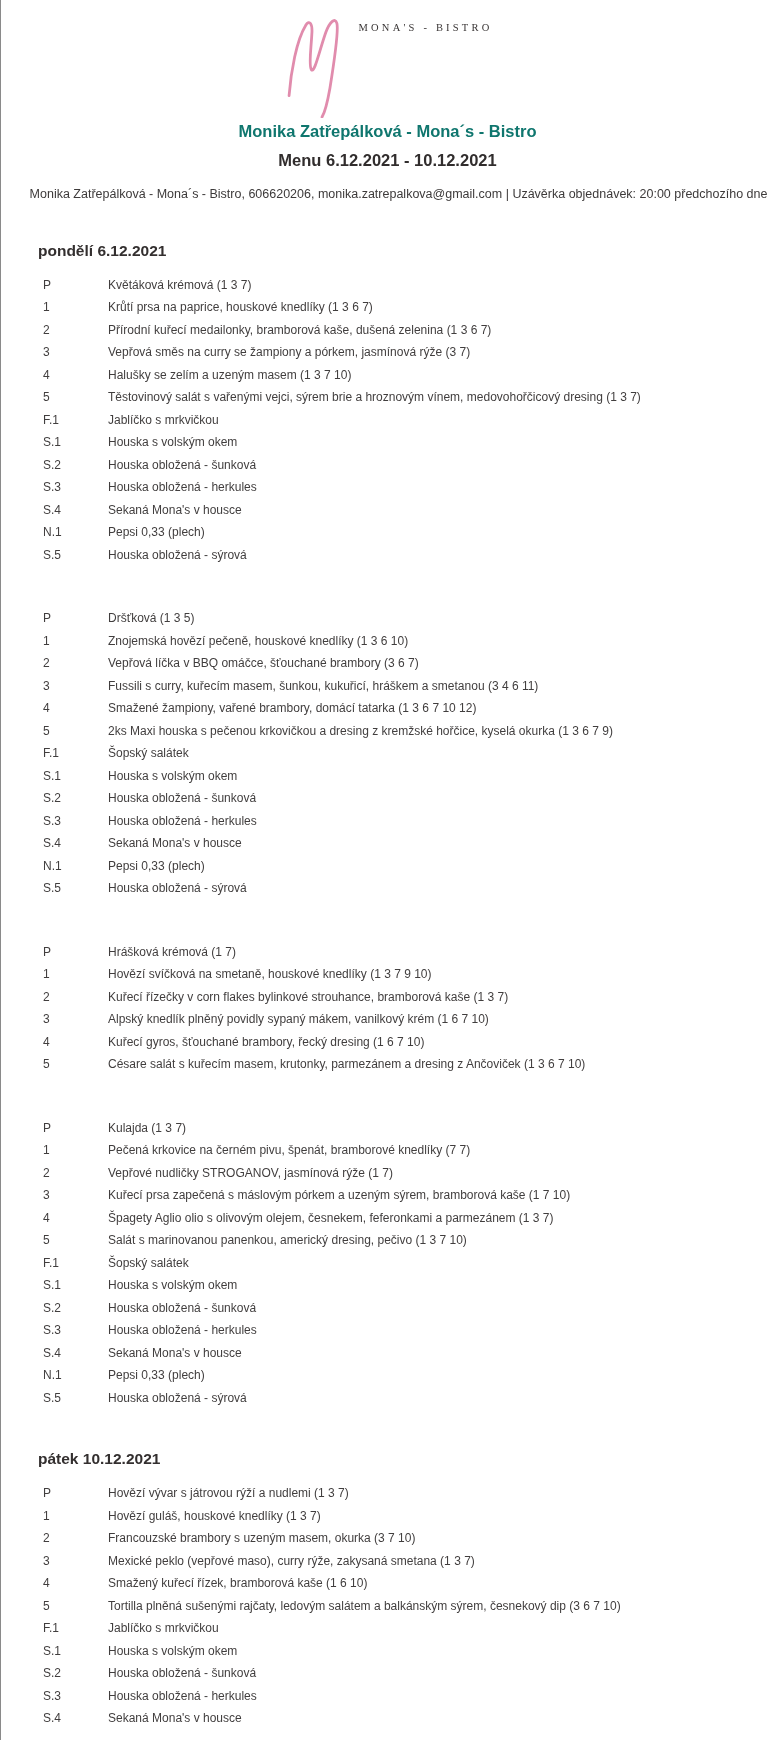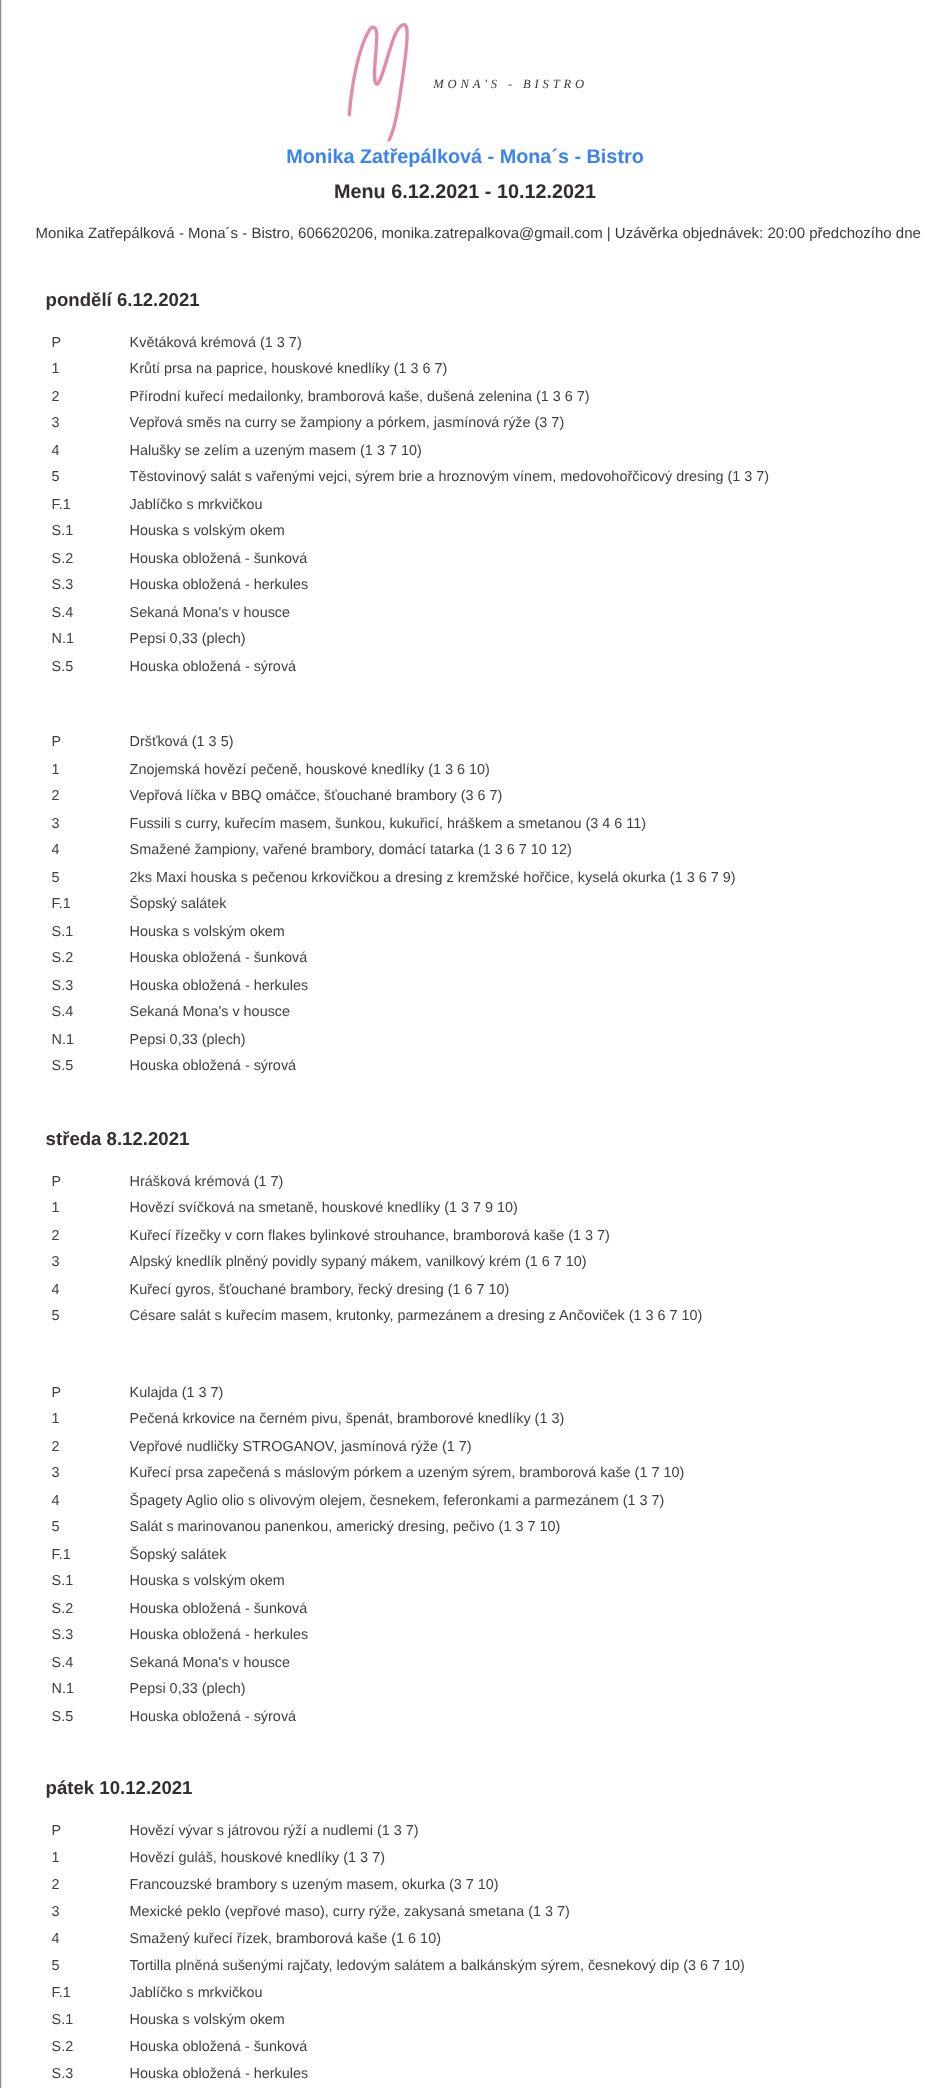--- a/index.html
+++ b/index.html
@@ -16,25 +16,24 @@
     border-left: 1px solid #8a8a8a;
     box-sizing: border-box;
     overflow-x: hidden;
   }
   .page {
     padding-top: 14px;
   }
   
   .logo {
     display: flex;
-    align-items: center;
+    align-items: flex-start;
     justify-content: center;
     height: 104px;
     margin-bottom: 2px;
-    font-style: italic;
   }
   .logo .monogram {
     width: 66px;
     height: 104px;
     flex: 0 0 auto;
   }
   .logo .brand {
     font-family: "Liberation Serif", serif;
     font-size: 10.5px;
     letter-spacing: 3.2px;
@@ -44,21 +43,21 @@
     white-space: nowrap;
   }
   
   .title-block {
     text-align: center;
     margin-top: 4px;
   }
   .title-block h1 {
     font-size: 16.5px;
     font-weight: bold;
-    color: #3b82f6;
+    color: #0f766e;
     margin: 0 0 9px 0;
     line-height: 1.2;
   }
   .title-block .subtitle {
     font-size: 16.5px;
     font-weight: bold;
     color: #312d2d;
     margin: 0;
     line-height: 1.2;
   }
@@ -253,21 +252,20 @@
   </div>
 
   <div class="menu-row">
     <span class="code">S.5</span>
     <span class="text">Houska obložená - sýrová</span>
   </div>
 </div>
   </section>
 
   <section class="day">
-    <h2 class="day-title">středa 8.12.2021</h2>
     <div class="rows">
   <div class="menu-row">
     <span class="code">P</span>
     <span class="text">Hrášková krémová (1 7)</span>
   </div>
 
   <div class="menu-row">
     <span class="code">1</span>
     <span class="text">Hovězí svíčková na smetaně, houskové knedlíky (1 3 7 9 10)</span>
   </div>
@@ -296,21 +294,21 @@
 
   <section class="day">
     <div class="rows">
   <div class="menu-row">
     <span class="code">P</span>
     <span class="text">Kulajda (1 3 7)</span>
   </div>
 
   <div class="menu-row">
     <span class="code">1</span>
-    <span class="text">Pečená krkovice na černém pivu, špenát, bramborové knedlíky (1 3)</span>
+    <span class="text">Pečená krkovice na černém pivu, špenát, bramborové knedlíky (7 7)</span>
   </div>
 
   <div class="menu-row">
     <span class="code">2</span>
     <span class="text">Vepřové nudličky STROGANOV, jasmínová rýže (1 7)</span>
   </div>
 
   <div class="menu-row">
     <span class="code">3</span>
     <span class="text">Kuřecí prsa zapečená s máslovým pórkem a uzeným sýrem, bramborová kaše (1 7 10)</span>

